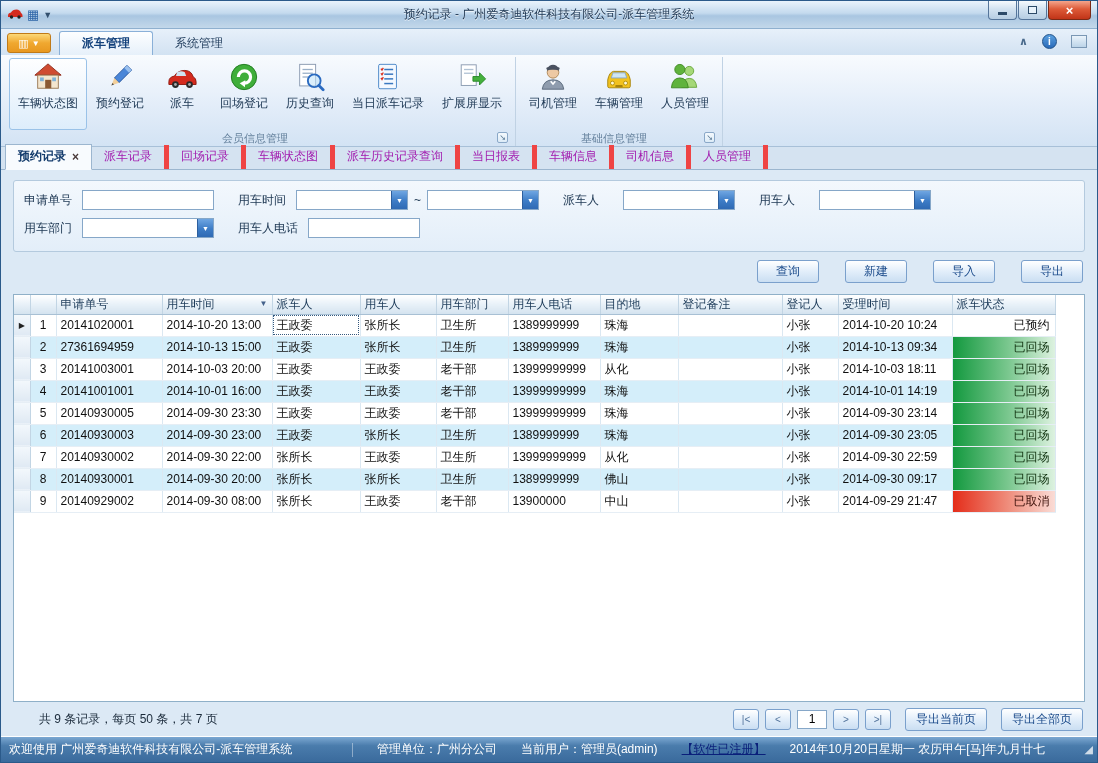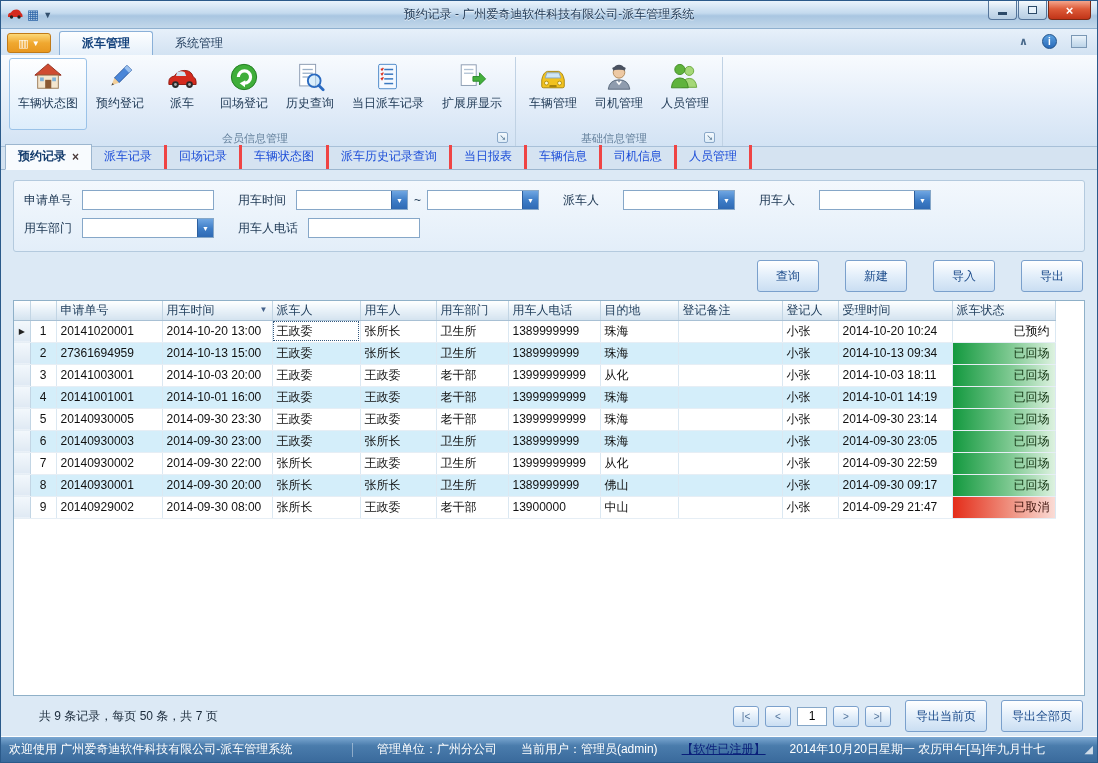--- a/index.html
+++ b/index.html
@@ -61,21 +61,21 @@
   .rlabel { margin-top:3px; color:#223c58; white-space:nowrap; }
   .rgroup-label { height:16px; font-size:11px; color:#64809c; text-align:center;
     position:relative; padding:1px 16px 0 6px; white-space:nowrap; }
   .dialog-launcher { position:absolute; right:3px; bottom:3px; width:11px; height:11px;
     border:1px solid #8aa8c8; border-radius:2px; font-size:8px; line-height:9px;
     text-align:center; color:#51718e; background:linear-gradient(#f4f9fd,#dcebf7); }
 
   
   .doctabs { height:23px; flex:0 0 23px; background:#d5e3f1; display:flex;
     align-items:flex-end; border-bottom:1px solid #9cb6cf; padding-left:4px; }
-  .dtab { padding:3px 12px 4px; color:#1d4ed8; border-right:3px solid #ef4444;
+  .dtab { padding:3px 12px 4px; color:#a21caf; border-right:5px solid #ef4444;
     white-space:nowrap; }
   .dtab.active { background:#f8fbfe; border:1px solid #9cb6cf; border-bottom:1px solid #f8fbfe;
     margin-bottom:-1px; color:#153d6d; font-weight:bold; display:flex; gap:6px;
     align-items:center; }
   .dtab-close { color:#4a3a3a; font-weight:bold; font-size:12px; }
 
   
   .content { flex:1; display:flex; flex-direction:column; padding:10px 12px 4px;
     background:#dce9f5; overflow:hidden; }
 
@@ -91,21 +91,21 @@
   .combo-btn { width:16px; background:linear-gradient(#6fa6e2,#3d7cc6 55%,#2f6ab4);
     color:#fff; font-size:7px; display:flex; align-items:center; justify-content:center;
     border-left:1px solid #2d5f9e; }
   .w132{width:132px}.w112{width:112px}
   .lab60{width:58px}.lab48{width:46px}.lab70{width:70px}
   .gap24{width:24px}.gap14{width:14px}
   .tilde{ padding:0 6px; color:#203a55; }
 
   .actions { flex:0 0 26px; display:flex; justify-content:flex-end; gap:26px;
     margin:8px 2px 8px 0; }
-  .act-btn, .exp-btn { height:32px; min-width:62px; border:1px solid #7aa0cc;
+  .act-btn, .exp-btn { height:23px; min-width:62px; border:1px solid #7aa0cc;
     border-radius:3px; background:linear-gradient(#ffffff,#e2eefa 50%,#cadef2);
     color:#1a4a8a; font-size:12px; font-family:inherit; padding:0 10px; }
 
   
   .grid-wrap { flex:1; border:1px solid #8fb0c8; background:#fff; overflow:hidden; }
   table.grid { border-collapse:collapse; table-layout:fixed; width:1041px; }
   .grid th { height:19px; background:linear-gradient(#ffffff,#eaf2f9 45%,#d4e3ef);
     border-right:1px solid #c2d5e4; border-bottom:1px solid #a8c0d4; font-weight:normal;
     color:#1e3c5a; text-align:left; padding:0 4px; white-space:nowrap; overflow:hidden; }
   .grid td { height:21px; border-right:1px solid #dbe8f2; border-bottom:1px solid #e6eef5;
@@ -261,37 +261,37 @@
               </svg></span>
             <span class="rlabel">扩展屏显示</span>
           </div>
         </div>
         <div class="rgroup-label">会员信息管理<span class="dialog-launcher">↘</span></div>
       </div>
       <div class="rgroup">
         <div class="rbuttons">
           <div class="rbtn">
             <span class="ricon"><svg viewBox="0 0 32 32" width="30" height="30">
+                <path d="M4.5 29 q1.5 -10 11.5 -10 q10 0 11.5 10 z" fill="#8f9cae" stroke="#5a6a7c"></path>
+                <circle cx="16" cy="11" r="6.2" fill="#edc9a4" stroke="#b08a5a"></circle>
+                <path d="M9.8 9.2 q6 -3.4 12.4 0 l0 -2 q-2 -4.4 -6.2 -4.4 q-4.2 0 -6.2 4.4 z" fill="#4a5260"></path>
+                <rect x="9" y="5.6" width="14" height="2.6" rx="1.3" fill="#4a5260"></rect>
+                <path d="M13.5 20.5 l2.5 3 l2.5 -3" fill="none" stroke="#fff" stroke-width="1.6"></path>
+              </svg></span>
+            <span class="rlabel">司机管理</span>
+          </div>
+          <div class="rbtn">
+            <span class="ricon"><svg viewBox="0 0 32 32" width="30" height="30">
                 <path d="M4 19 q1.5 -8 6 -9 h12 q4.5 1 6 9 l0 7 q0 1.5 -1.8 1.5 h-20.4 q-1.8 0 -1.8 -1.5 z" fill="#f2c21f" stroke="#a8840c"></path>
                 <path d="M9.5 11.5 h13 l1.8 5.5 h-16.6 z" fill="#cfe6f4" stroke="#8aa8c0"></path>
                 <circle cx="9" cy="22.5" r="2.1" fill="#fff8d8" stroke="#b09010"></circle>
                 <circle cx="23" cy="22.5" r="2.1" fill="#fff8d8" stroke="#b09010"></circle>
                 <rect x="12" y="24.5" width="8" height="2.4" rx="1" fill="#a8840c"></rect>
               </svg></span>
             <span class="rlabel">车辆管理</span>
-          </div>
-          <div class="rbtn">
-            <span class="ricon"><svg viewBox="0 0 32 32" width="30" height="30">
-                <path d="M4.5 29 q1.5 -10 11.5 -10 q10 0 11.5 10 z" fill="#8f9cae" stroke="#5a6a7c"></path>
-                <circle cx="16" cy="11" r="6.2" fill="#edc9a4" stroke="#b08a5a"></circle>
-                <path d="M9.8 9.2 q6 -3.4 12.4 0 l0 -2 q-2 -4.4 -6.2 -4.4 q-4.2 0 -6.2 4.4 z" fill="#4a5260"></path>
-                <rect x="9" y="5.6" width="14" height="2.6" rx="1.3" fill="#4a5260"></rect>
-                <path d="M13.5 20.5 l2.5 3 l2.5 -3" fill="none" stroke="#fff" stroke-width="1.6"></path>
-              </svg></span>
-            <span class="rlabel">司机管理</span>
           </div>
           <div class="rbtn">
             <span class="ricon"><svg viewBox="0 0 32 32" width="30" height="30">
                 <circle cx="20.5" cy="9.5" r="4.8" fill="#a5d878" stroke="#6aa83c"></circle>
                 <path d="M12.5 27 q1 -9.5 8 -9.5 q7 0 8 9.5 z" fill="#a5d878" stroke="#6aa83c"></path>
                 <circle cx="10.5" cy="8" r="5.4" fill="#5fb33c" stroke="#3f8a22"></circle>
                 <path d="M1.5 27.5 q1 -10.5 9 -10.5 q8 0 9 10.5 z" fill="#5fb33c" stroke="#3f8a22"></path>
               </svg></span>
             <span class="rlabel">人员管理</span>
           </div>

